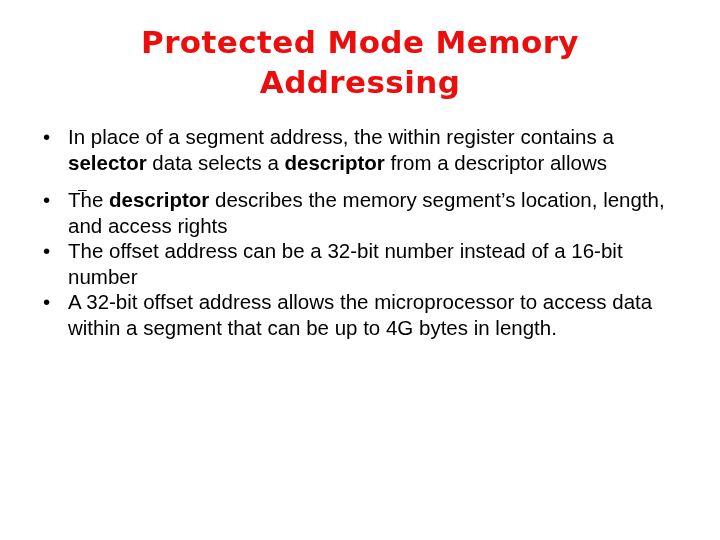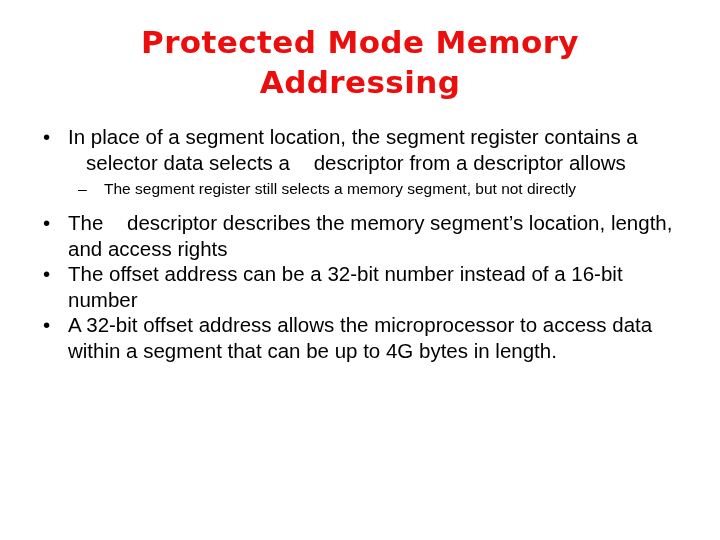--- a/index.html
+++ b/index.html
@@ -84,44 +84,42 @@
   }
   .bullet-l2 > .text {
     display: block;
   }
 
   .gap-before {
     margin-top: 12px;
   }
 
   b, .bold {
-    font-weight: 400;
-    margin-left: 18px;
+    font-weight: 700;
   }
 </style>
 </head>
 <body>
 
 <div id="slide">
 
   <div id="slide-title">Protected Mode Memory
 Addressing</div>
 
   <div id="body-content">
       <div class="bullet-l1">
         <span class="marker">•</span>
-        <span class="text"><span>In place of a segment location, the segment register contains a </span><b>selector</b><span> data selects a </span><b>descriptor</b><span> from a descriptor allows</span></span>
+        <span class="text"><span>In place of a segment address, the within register contains a </span><b>selector</b><span> data selects a </span><b>descriptor</b><span> from a descriptor allows</span></span>
       </div>
       <div class="sub-group">
         <div class="bullet-l2">
           <span class="marker">–</span>
         </div>
         <div class="bullet-l2">
           <span class="marker">–</span>
-          <span class="text"><span>The segment register still selects a memory segment, but not directly</span></span>
         </div>
       </div>
       <div class="bullet-l1 gap-before">
         <span class="marker">•</span>
         <span class="text"><span>The </span><b>descriptor</b><span> describes the memory segment’s location, length, and access rights</span></span>
       </div>
       <div class="bullet-l1">
         <span class="marker">•</span>
         <span class="text"><span>The offset address can be a 32-bit number instead of a 16-bit number</span></span>
       </div>

